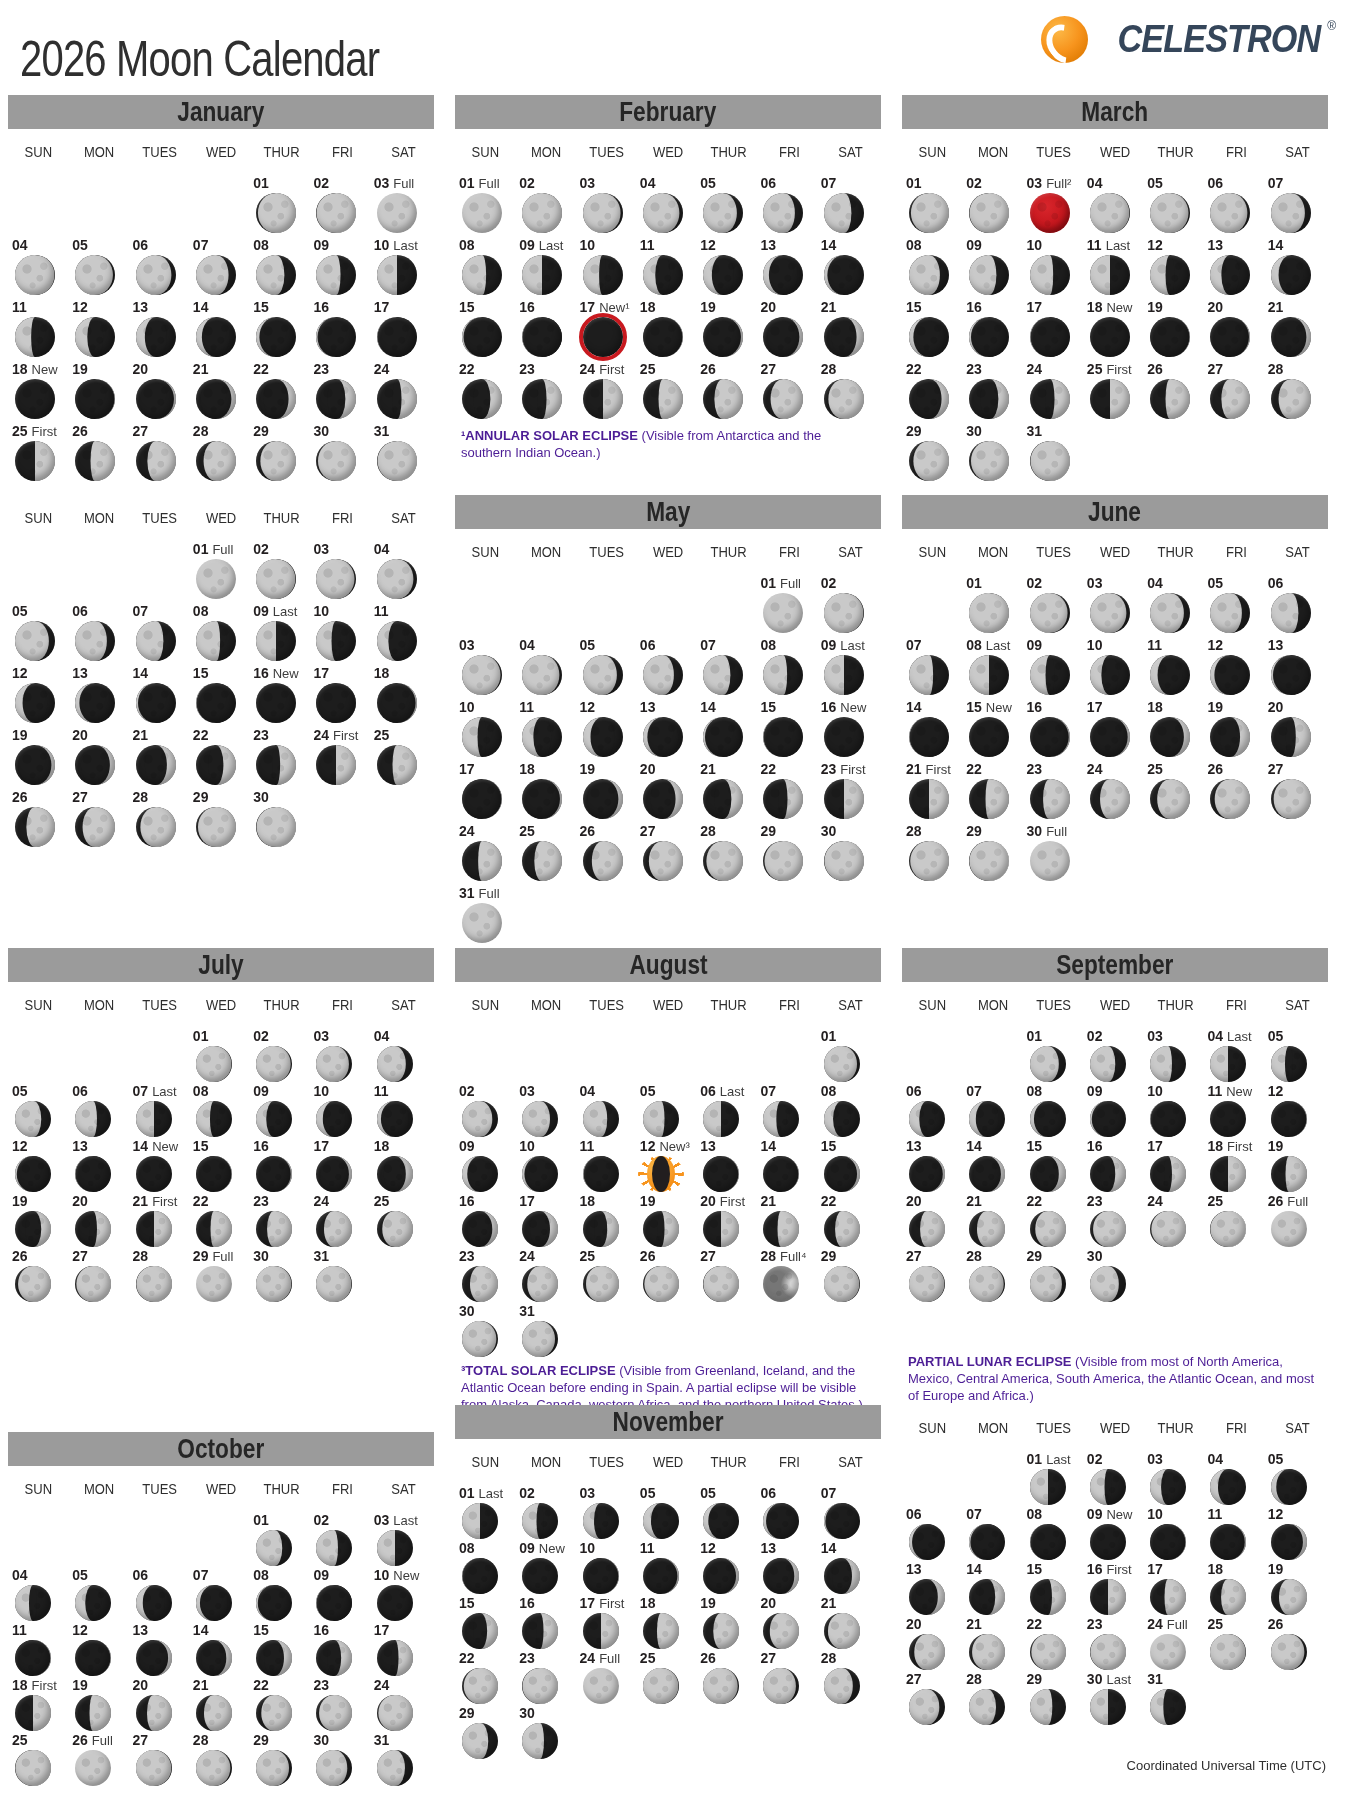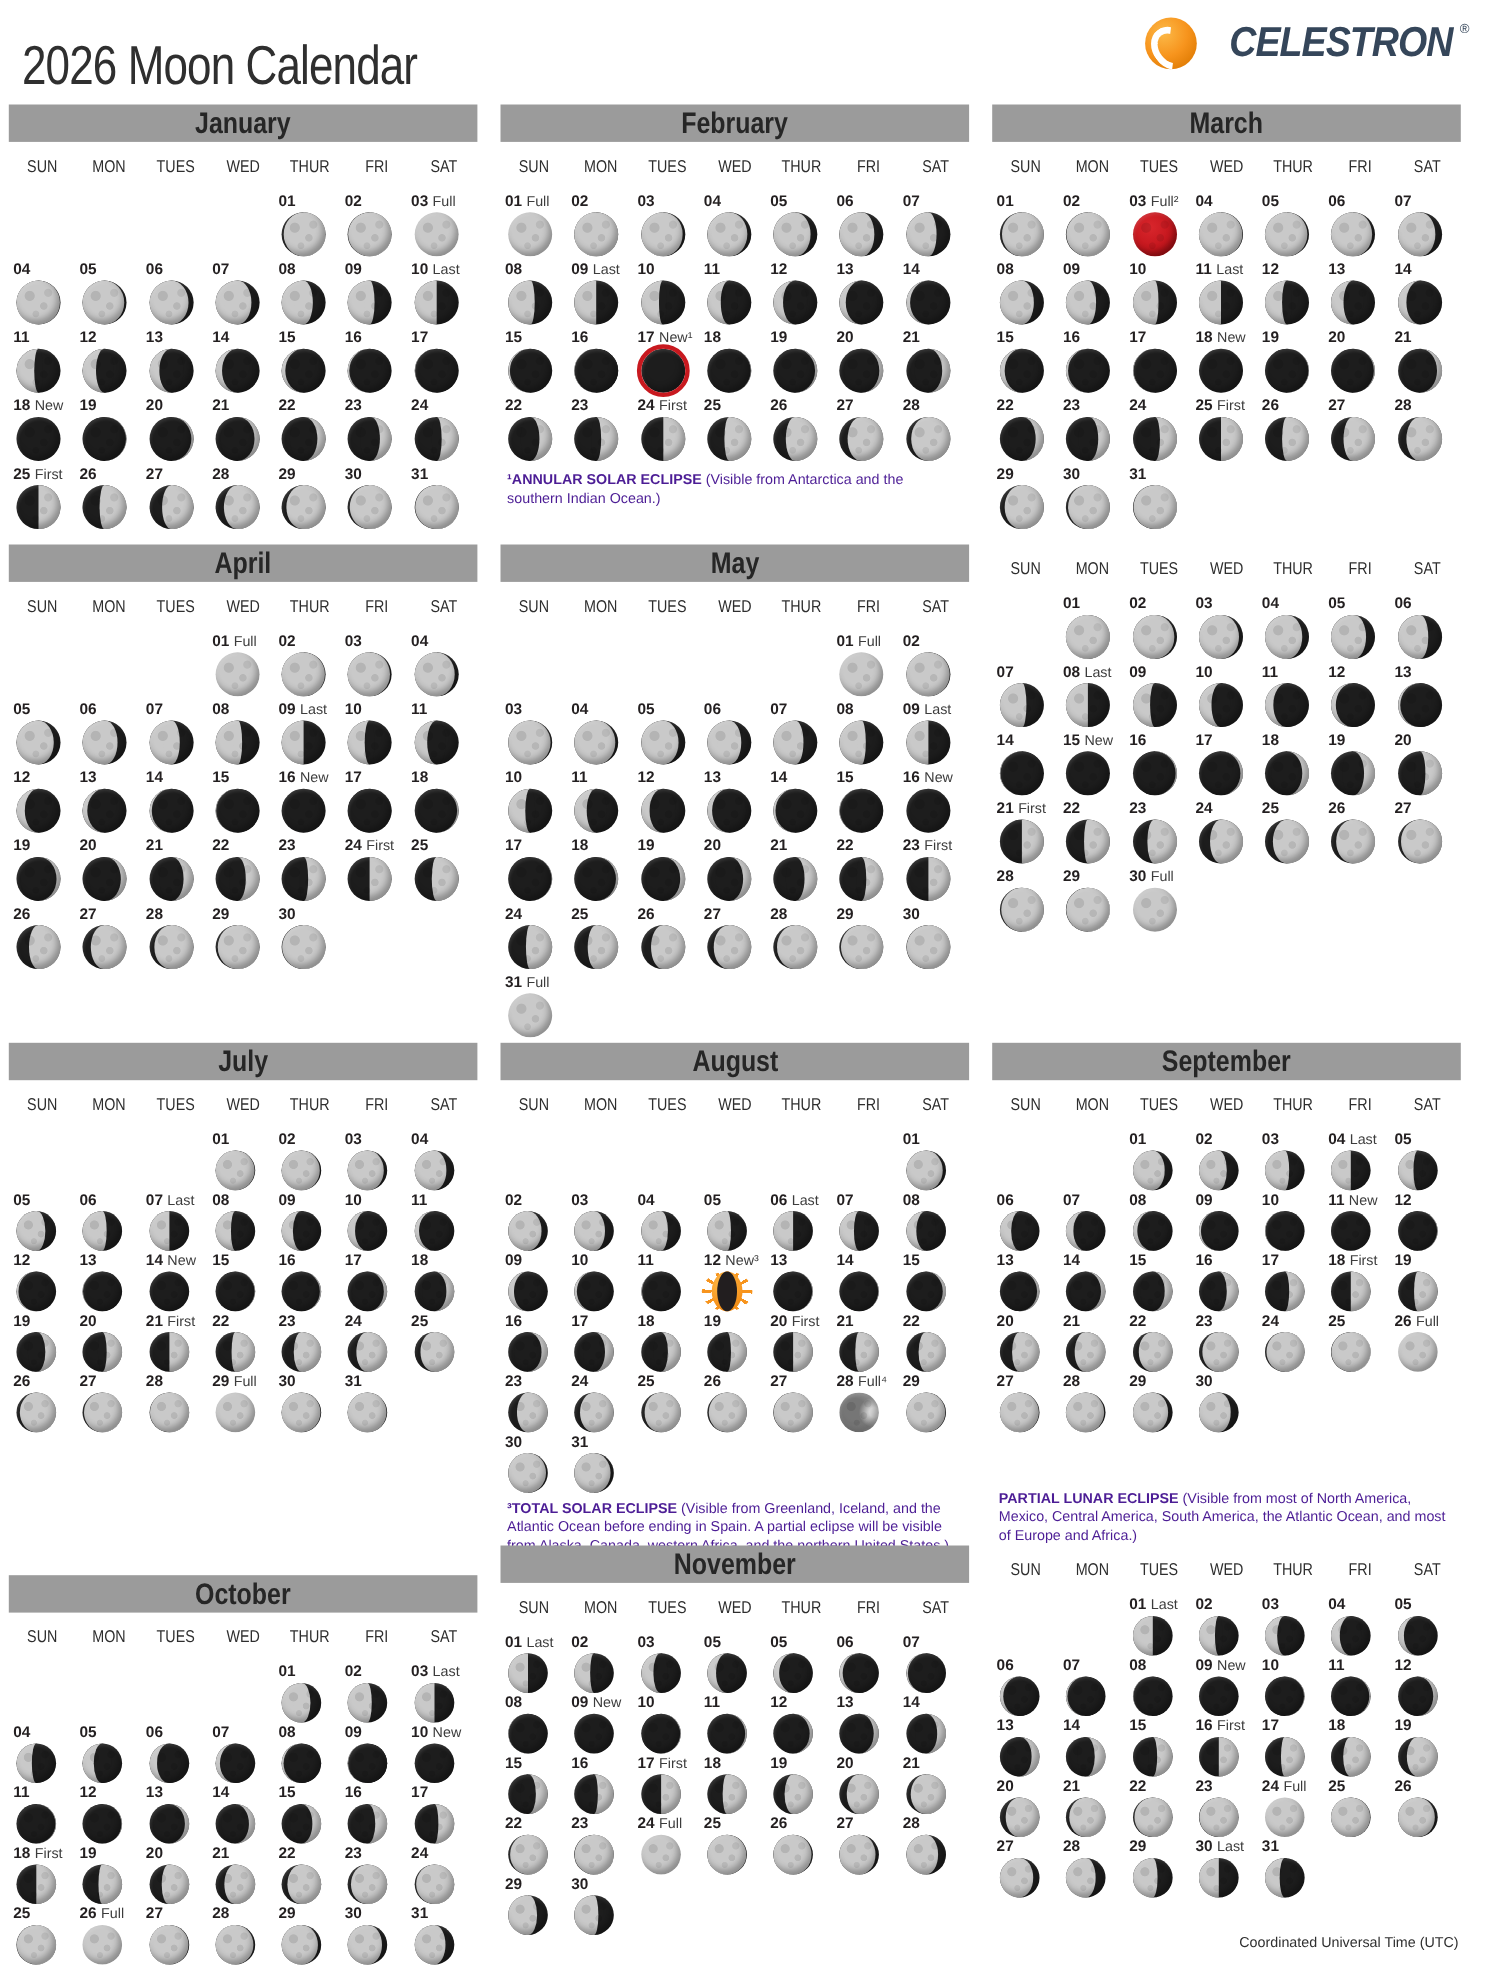--- a/index.html
+++ b/index.html
@@ -749,23 +749,20 @@
         <div class="day">
           <div class="dlabel"><span class="dnum">31</span></div>
           <span class="moon" style="background:#1d1d1d">
             <i class="mh" style="left:50%;background:#c9c9c9"></i>
             <i class="me" style="width:97.5%;background:#c9c9c9"></i>
           </span>
         </div>
       </div>
     </section>
     <section class="month" style="left: 8px; top: 495px;">
-      <header class="mbar">
-        <span class="cond">April</span>
-      </header>
       <div class="wdays">
         <span class="cond">SUN</span>
         <span class="cond">MON</span>
         <span class="cond">TUES</span>
         <span class="cond">WED</span>
         <span class="cond">THUR</span>
         <span class="cond">FRI</span>
         <span class="cond">SAT</span>
       </div>
       <div class="dgrid">
@@ -1201,20 +1198,23 @@
             <i class="me" style="width:98.1%;background:#c9c9c9"></i>
           </span>
         </div>
         <div class="day">
           <div class="dlabel"><span class="dnum">31</span><span class="dphase">Full</span></div>
           <span class="moon" style="background:#c9c9c9"></span>
         </div>
       </div>
     </section>
     <section class="month" style="left: 902px; top: 495px;">
+      <header class="mbar">
+        <span class="cond">June</span>
+      </header>
       <div class="wdays">
         <span class="cond">SUN</span>
         <span class="cond">MON</span>
         <span class="cond">TUES</span>
         <span class="cond">WED</span>
         <span class="cond">THUR</span>
         <span class="cond">FRI</span>
         <span class="cond">SAT</span>
       </div>
       <div class="dgrid">

